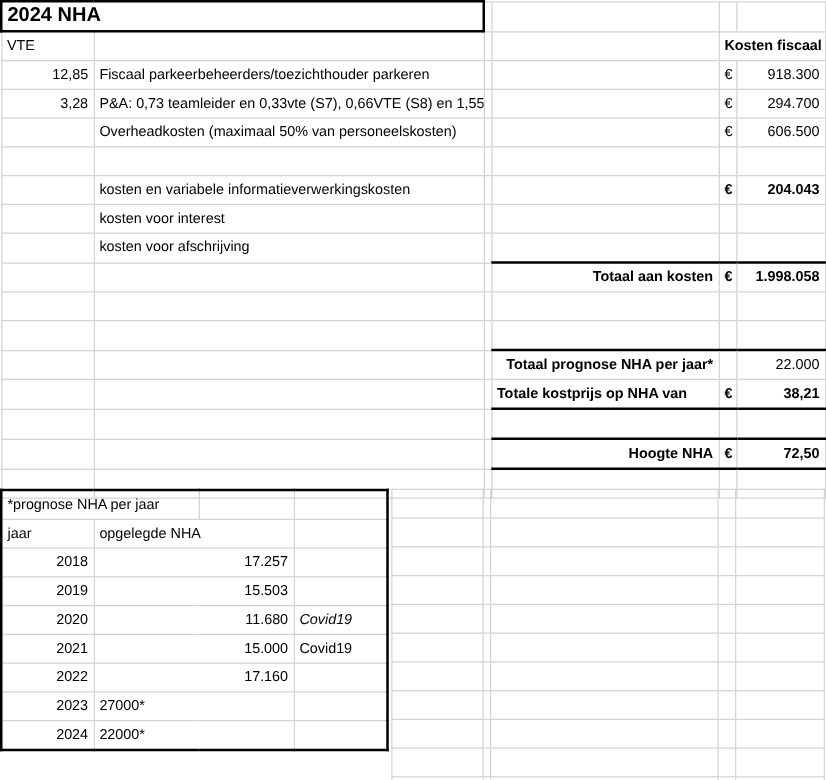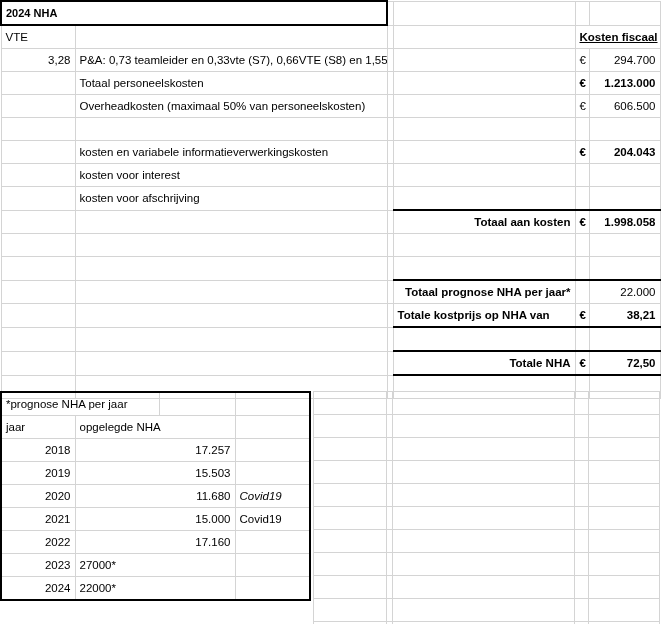--- a/index.html
+++ b/index.html
@@ -47,29 +47,28 @@
   .col-b { width: 312px; }
   .col-c { width: 6px; }
   .col-d { width: 182px; }
   .col-e { width: 14px; }
   .col-f { width: 71px; }
 
   .num-right { text-align: right; }
   .bold { font-weight: bold; }
   .title-cell {
     font-weight: bold;
-    font-size: 11px;
+    font-size: 16px;
     border-top: 2px solid #000 !important;
     border-left: 2px solid #000 !important;
     border-bottom: 2px solid #000 !important;
     border-right: 2px solid #000 !important;
   }
   .underline-head {
     font-weight: bold;
-    text-decoration: underline;
     text-align: center;
   }
   .thick-top { border-top: 2px solid #000 !important; text-align: right; }
   .thick-bottom { border-bottom: 2px solid #000 !important; }
   .euro { text-align: left; padding-left: 2px; }
 
   
   .prog-table {
     position: absolute;
     left: 0;
@@ -133,34 +132,34 @@
       </tr>
       <tr>
         <td>VTE</td>
         <td></td>
         <td></td>
         <td></td>
         <td colspan="2" class="underline-head">Kosten fiscaal</td>
       </tr>
 
       <tr>
+        <td class="num-right">12,85</td>
+        <td>Fiscaal parkeerbeheerders/toezichthouder parkeren</td>
+        <td></td>
+        <td></td>
+        <td class="euro">€</td>
+        <td class="num-right">918.300</td>
+      </tr>
+      <tr>
         <td class="num-right">3,28</td>
         <td>P&amp;A: 0,73 teamleider en 0,33vte (S7), 0,66VTE (S8) en 1,55vte (S9)</td>
         <td></td>
         <td></td>
         <td class="euro">€</td>
         <td class="num-right">294.700</td>
-      </tr>
-      <tr>
-        <td class="num-right"></td>
-        <td>Totaal personeelskosten</td>
-        <td></td>
-        <td></td>
-        <td class="euro bold">€</td>
-        <td class="num-right bold">1.213.000</td>
       </tr>
       <tr>
         <td class="num-right"></td>
         <td>Overheadkosten (maximaal 50% van personeelskosten)</td>
         <td></td>
         <td></td>
         <td class="euro">€</td>
         <td class="num-right">606.500</td>
       </tr>
       <tr>
@@ -240,21 +239,21 @@
         <td></td>
         <td></td>
         <td></td>
         <td></td>
         <td></td>
       </tr>
       <tr>
         <td></td>
         <td></td>
         <td></td>
-        <td class="bold thick-top thick-bottom">Totale NHA</td>
+        <td class="bold thick-top thick-bottom">Hoogte NHA</td>
         <td class="euro bold thick-top thick-bottom">€</td>
         <td class="num-right bold thick-top thick-bottom">72,50</td>
       </tr>
       <tr>
         <td></td>
         <td></td>
         <td></td>
         <td></td>
         <td></td>
         <td></td>

